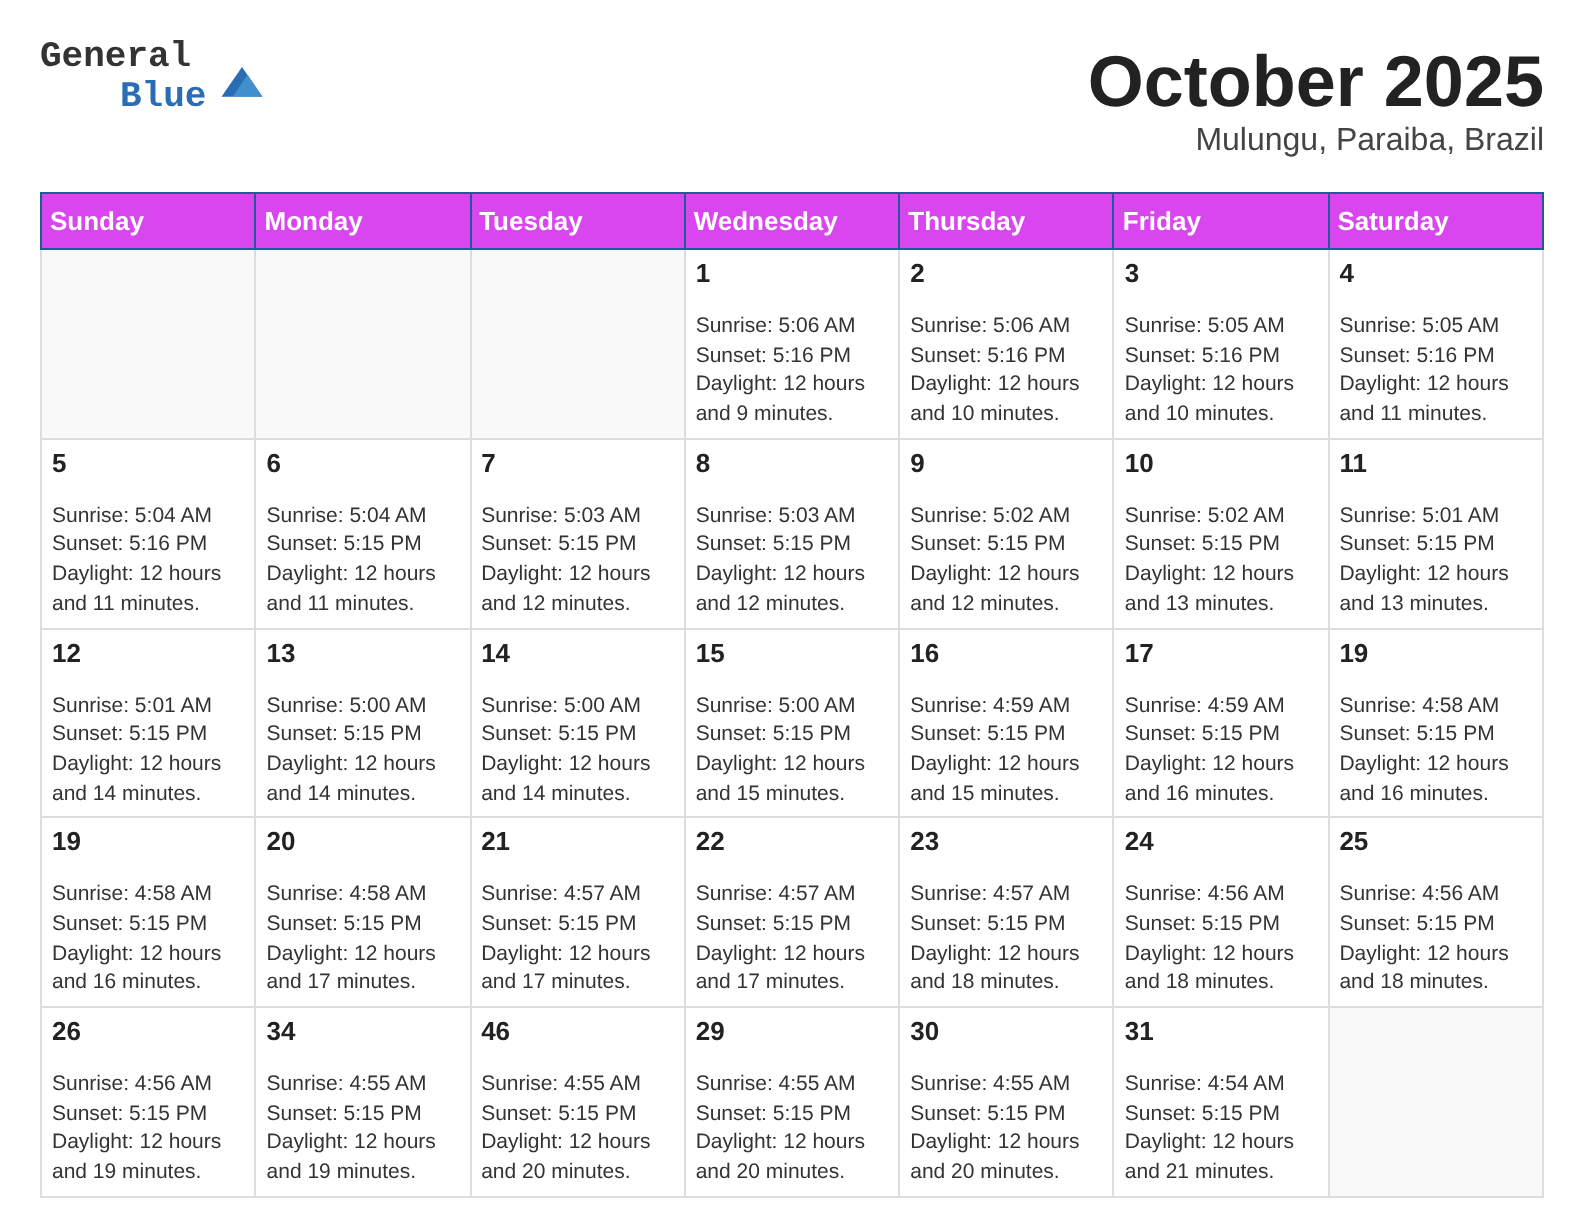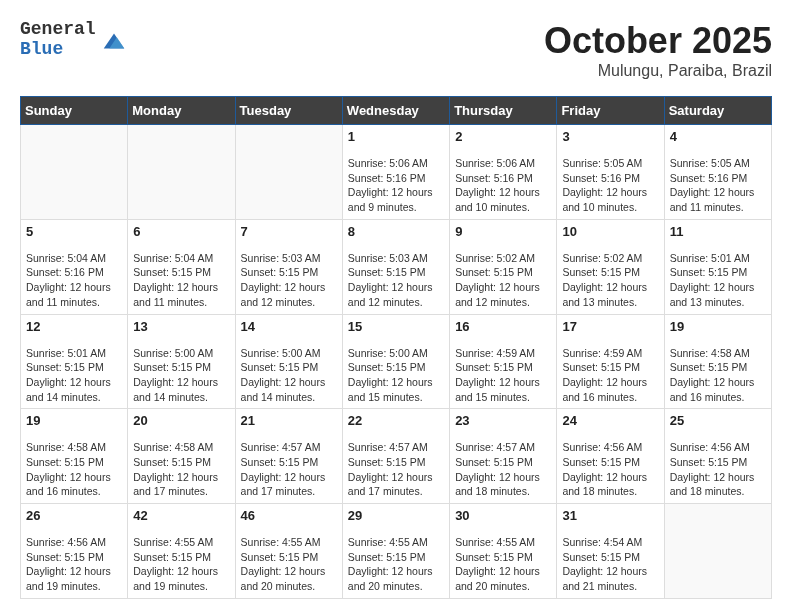--- a/index.html
+++ b/index.html
@@ -22,21 +22,21 @@
       gap: 2px;
     }
     .logo-text {
       display: flex;
       flex-direction: column;
       font-size: 18px;
       font-weight: bold;
       line-height: 1.1;
     }
     .logo-general { color: #333; }
-    .logo-blue { color: #2a6db5; }
+    .logo-blue { color: #2a6db5; margin-left: 40px; }
     .logo-icon {
       width: 28px;
       height: 28px;
       margin-left: 4px;
     }
     .title-section {
       text-align: right;
     }
     .month-title {
       font-size: 36px;
@@ -46,21 +46,21 @@
     .location {
       font-size: 16px;
       color: #444;
     }
     .calendar {
       width: 100%;
       border-collapse: collapse;
       border: 1px solid #ccc;
     }
     .calendar th {
-      background-color: #404040;
+      background-color: #d946ef;
       color: #fff;
       padding: 6px 4px;
       font-size: 13px;
       font-weight: bold;
       text-align: left;
       border: 1px solid #1e5a9a;
     }
     .calendar td {
       vertical-align: top;
       padding: 4px 5px;
@@ -313,21 +313,21 @@
       </tr>
       <tr class="week-row">
         <td>
           <div class="day-number">26</div>
           <div class="day-info" style="white-space: pre-line;">Sunrise: 4:56 AM
 Sunset: 5:15 PM
 Daylight: 12 hours
 and 19 minutes.</div>
         </td>
         <td>
-          <div class="day-number">42</div>
+          <div class="day-number">34</div>
           <div class="day-info" style="white-space: pre-line;">Sunrise: 4:55 AM
 Sunset: 5:15 PM
 Daylight: 12 hours
 and 19 minutes.</div>
         </td>
         <td>
           <div class="day-number">46</div>
           <div class="day-info" style="white-space: pre-line;">Sunrise: 4:55 AM
 Sunset: 5:15 PM
 Daylight: 12 hours

